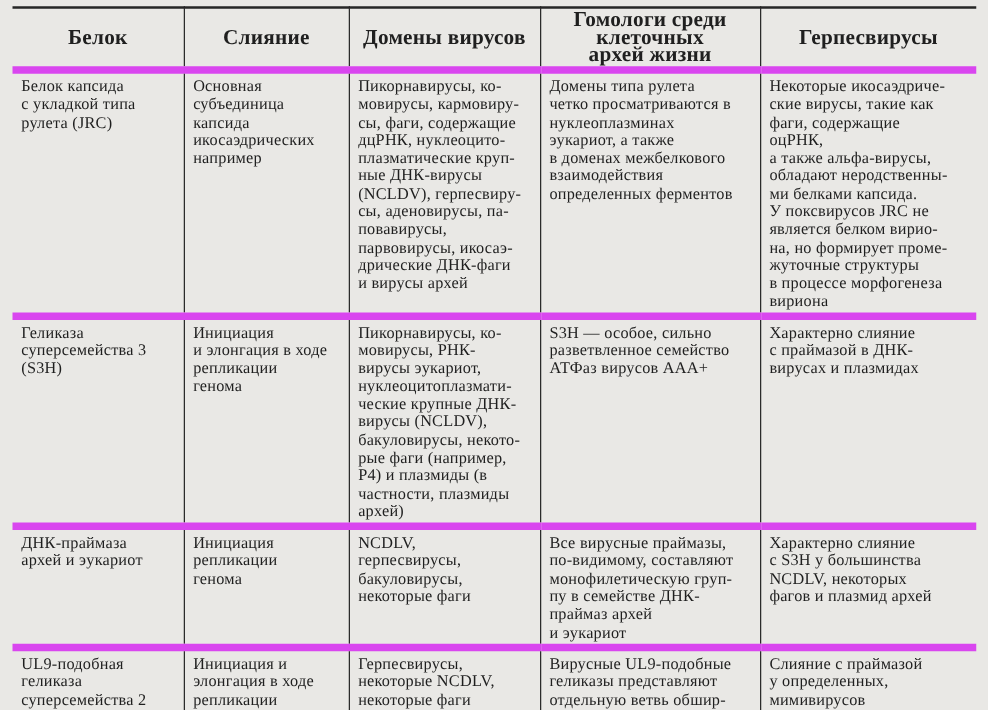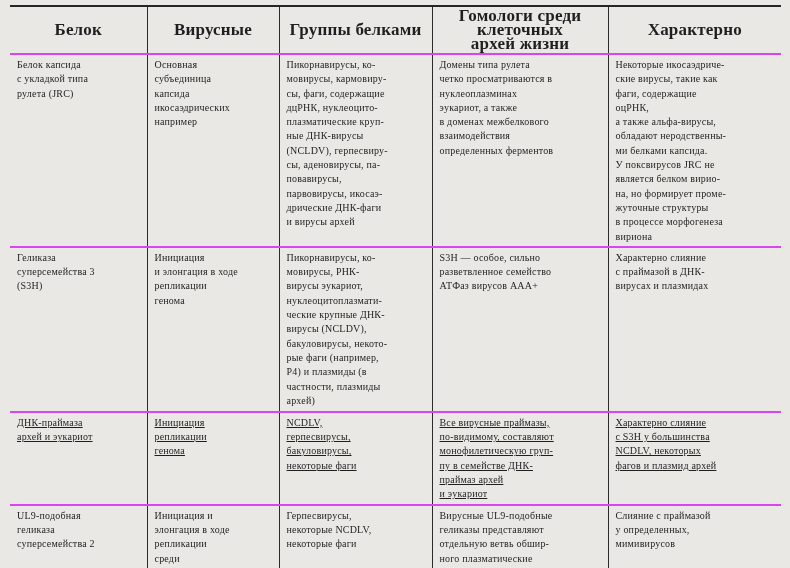--- a/index.html
+++ b/index.html
@@ -41,55 +41,55 @@
     vertical-align: middle;
     font-weight: bold;
     font-size: 17px;
     line-height: 14px;
     letter-spacing: 0.2px;
     white-space: pre-line;
     padding: 2px 3px;
     height: 31px;
   }
   tbody td {
-    border-top: 2px solid #d946ef;
+    border-top: 6px solid #d946ef;
     vertical-align: top;
     text-align: left;
-    font-size: 10px;
+    font-size: 13px;
     line-height: 14.3px;
     letter-spacing: 0.2px;
     white-space: pre-line;
     padding: 3px 4px 2px 7px;
     margin-top: 20px;
   }
   tr.row-1 td { height: 192px; }
   tr.row-2 td { height: 165px; }
-  tr.row-3 td { height: 85px; text-decoration: underline;  }
+  tr.row-3 td { height: 85px;  }
   tr.row-4 td { height: 70px;  }
 </style>
 </head>
 <body>
 
 <div class="table-wrap">
   <table class="book-table">
     <colgroup>
       <col style="width:137px">
       <col style="width:132px">
       <col style="width:153px">
       <col style="width:176px">
       <col style="width:173px">
     </colgroup>
     <thead>
       <tr>
         <th>Белок</th>
-        <th>Вирусные</th>
-        <th>Группы белками</th>
+        <th>Слияние</th>
+        <th>Домены вирусов</th>
         <th>Гомологи среди клеточных
 архей жизни</th>
-        <th>Характерно</th>
+        <th>Герпесвирусы</th>
       </tr>
     </thead>
     <tbody>
       <tr class="row-1">
         <td>Белок капсида
 с укладкой типа
 рулета (JRC)</td>
         <td>Основная
 субъединица
 капсида

